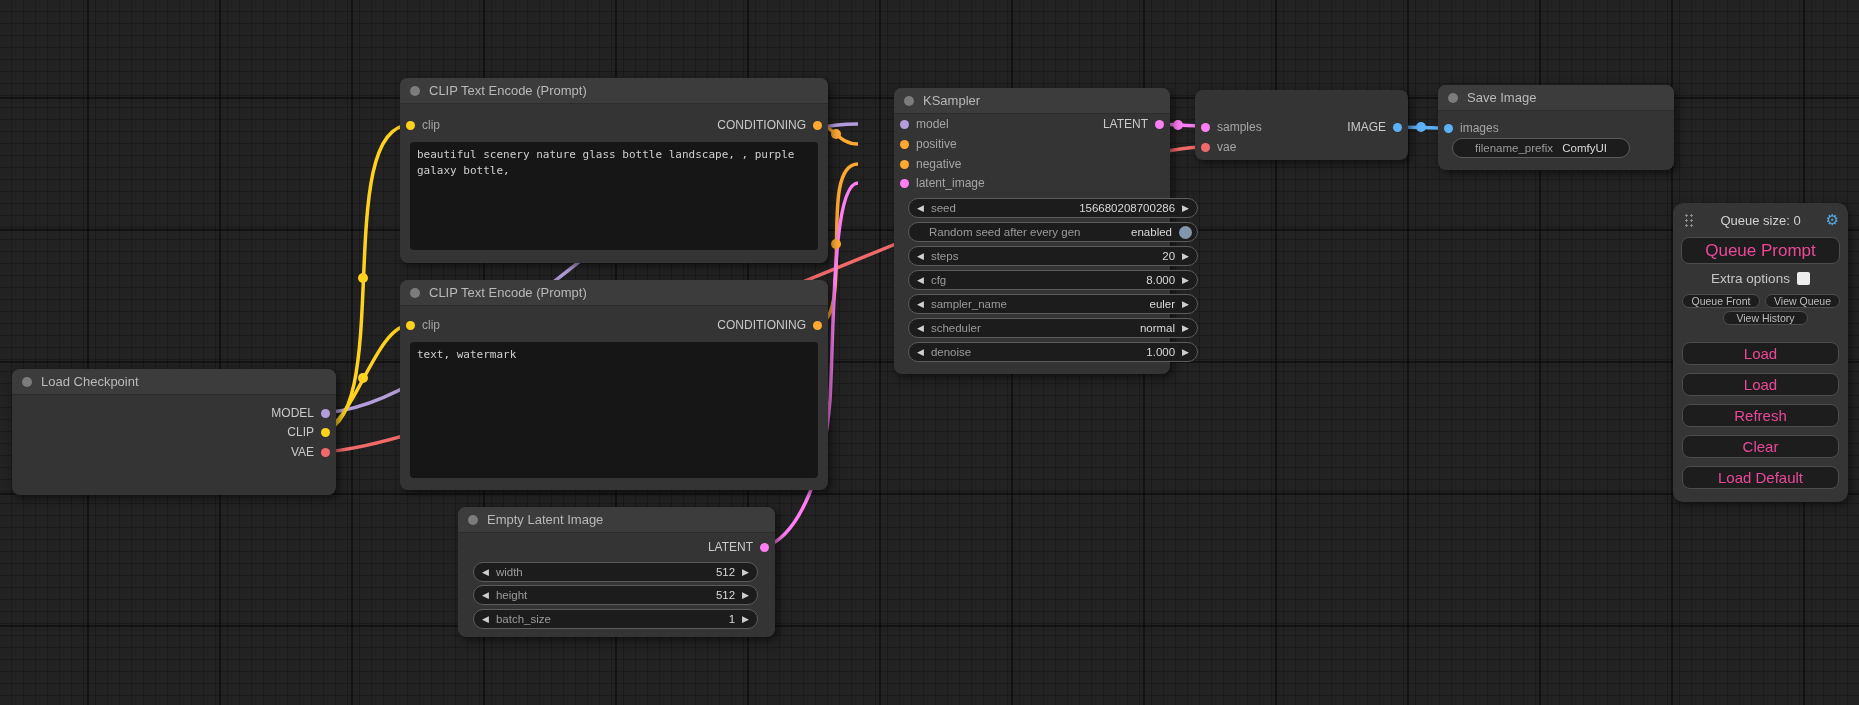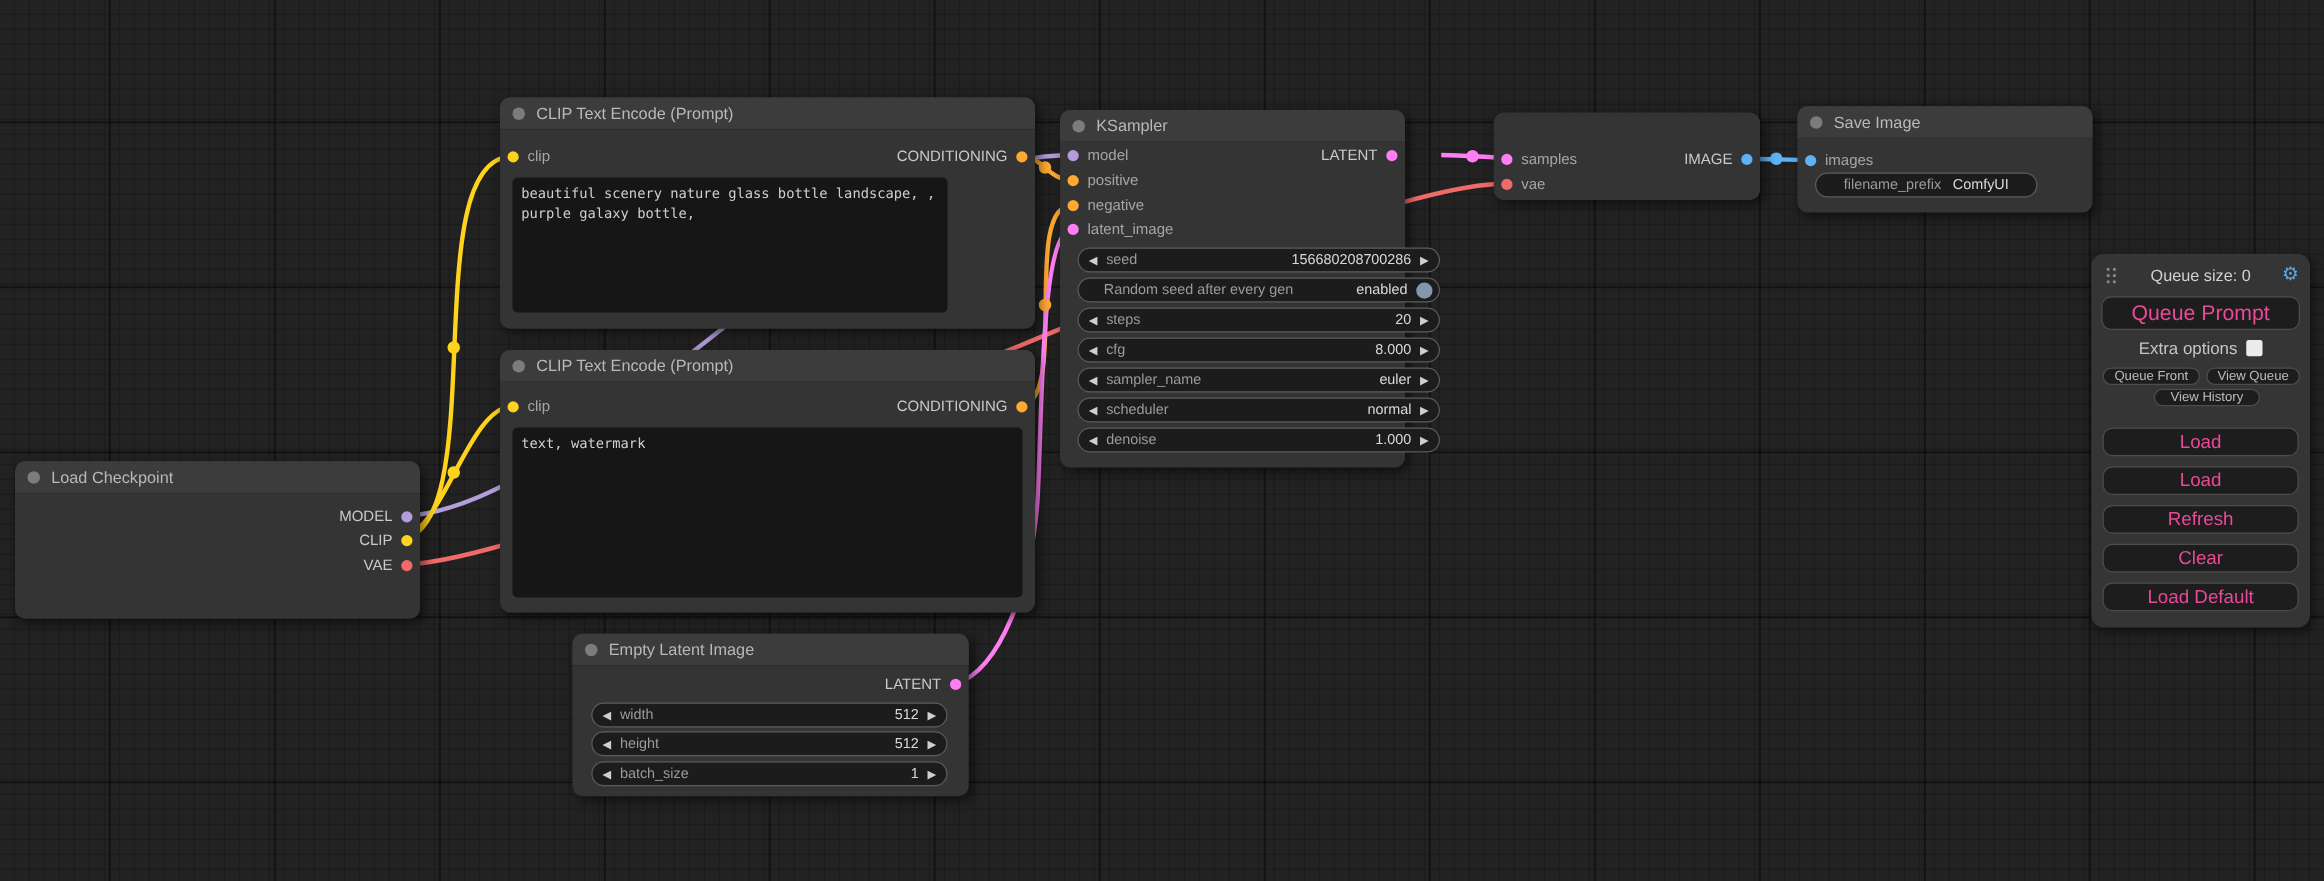--- a/index.html
+++ b/index.html
@@ -109,40 +109,40 @@
     <span class="ntitle">CLIP Text Encode (Prompt)</span>
   </div>
   <div class="slot slot-in" style="top:39px">
     <span class="sdot" style="background: rgb(255, 210, 30);"></span>
     <span class="slabel-in">clip</span>
   </div>
   <div class="slot slot-out" style="top:39px">
     <span class="slabel-out">CONDITIONING</span>
     <span class="sdot" style="background: rgb(255, 169, 49);"></span>
   </div>
-  <div class="ta" style="left:10px;top:64px;width:348px;height:108px">beautiful scenery nature glass bottle landscape, , purple galaxy bottle,</div>
+  <div class="ta" style="left:10px;top:64px;width:408px;height:108px">beautiful scenery nature glass bottle landscape, , purple galaxy bottle,</div>
 </div>
 
 <div class="node" style="left:400px;top:280px;width:428px;height:210px">
   <div class="nhead">
     <span class="ndot"></span>
     <span class="ntitle">CLIP Text Encode (Prompt)</span>
   </div>
   <div class="slot slot-in" style="top:37px">
     <span class="sdot" style="background: rgb(255, 210, 30);"></span>
     <span class="slabel-in">clip</span>
   </div>
   <div class="slot slot-out" style="top:37px">
     <span class="slabel-out">CONDITIONING</span>
     <span class="sdot" style="background: rgb(255, 169, 49);"></span>
   </div>
   <div class="ta" style="left:10px;top:62px;width:408px;height:136px">text, watermark</div>
 </div>
 
-<div class="node" style="left:848px;top:88px;width:276px;height:286px">
+<div class="node" style="left:894px;top:88px;width:276px;height:286px">
   <div class="nhead">
     <span class="ndot"></span>
     <span class="ntitle">KSampler</span>
   </div>
   <div class="slot slot-in" style="top:28px">
     <span class="sdot" style="background: rgb(179, 157, 219);"></span>
     <span class="slabel-in">model</span>
   </div>
   <div class="slot slot-in" style="top:48px">
     <span class="sdot" style="background: rgb(255, 169, 49);"></span>

